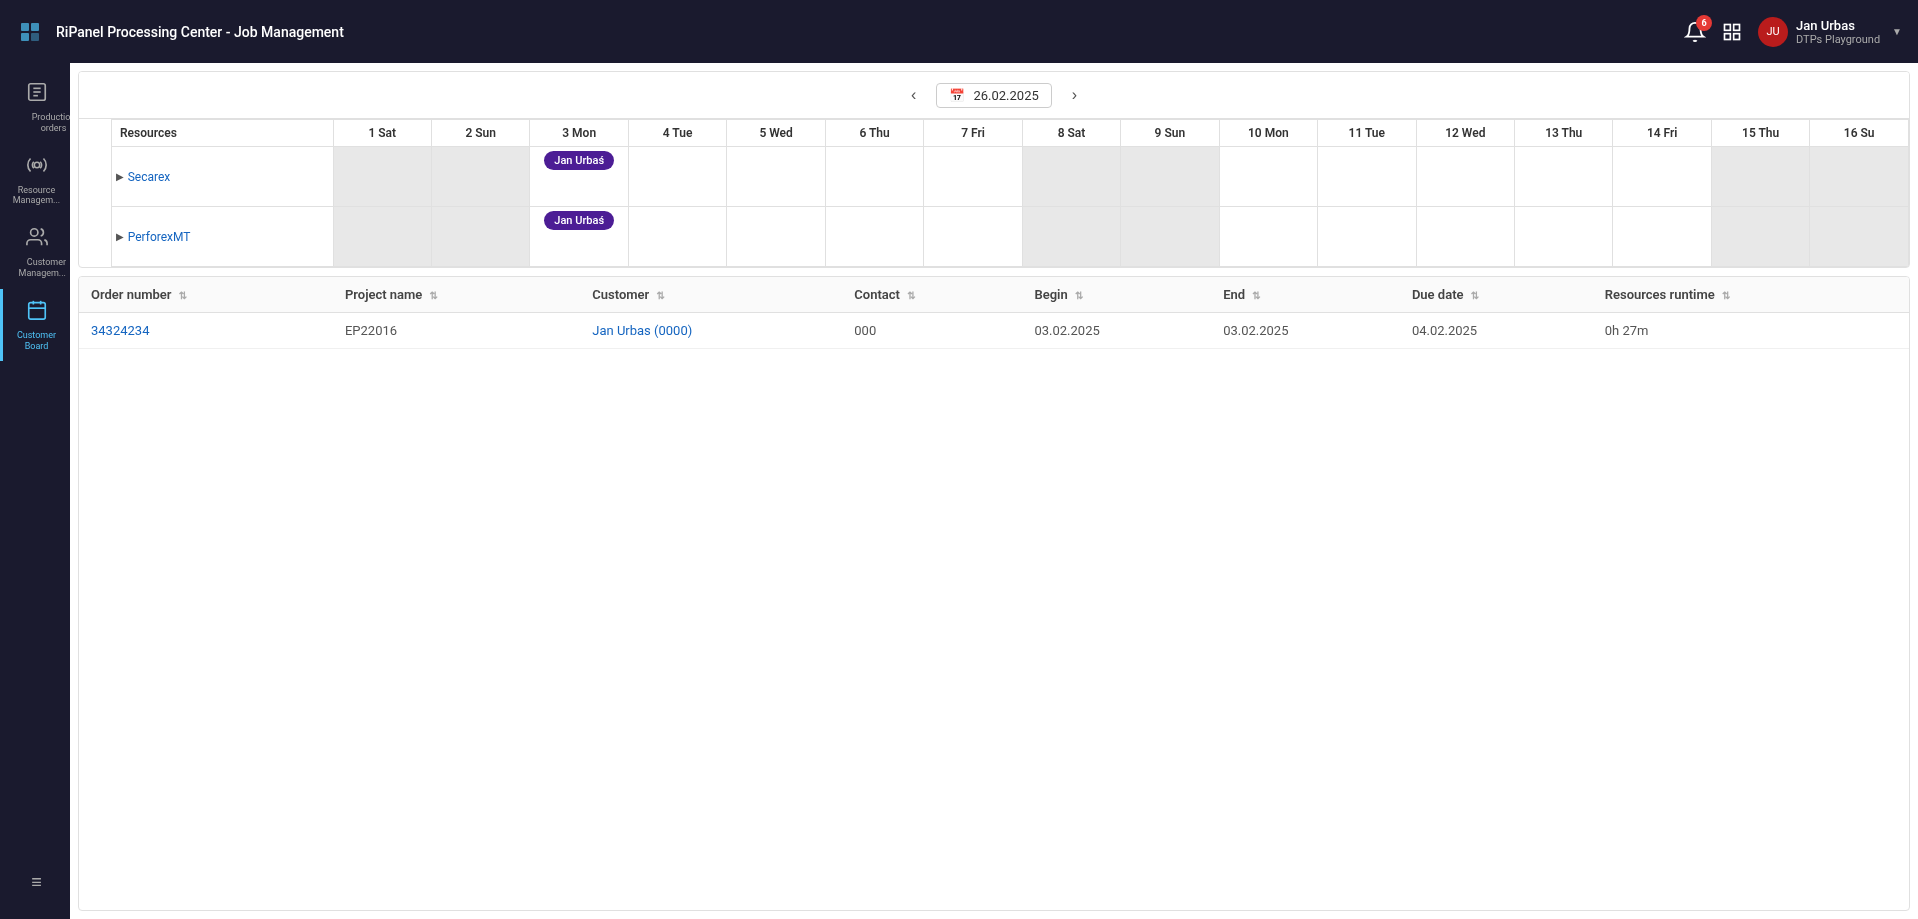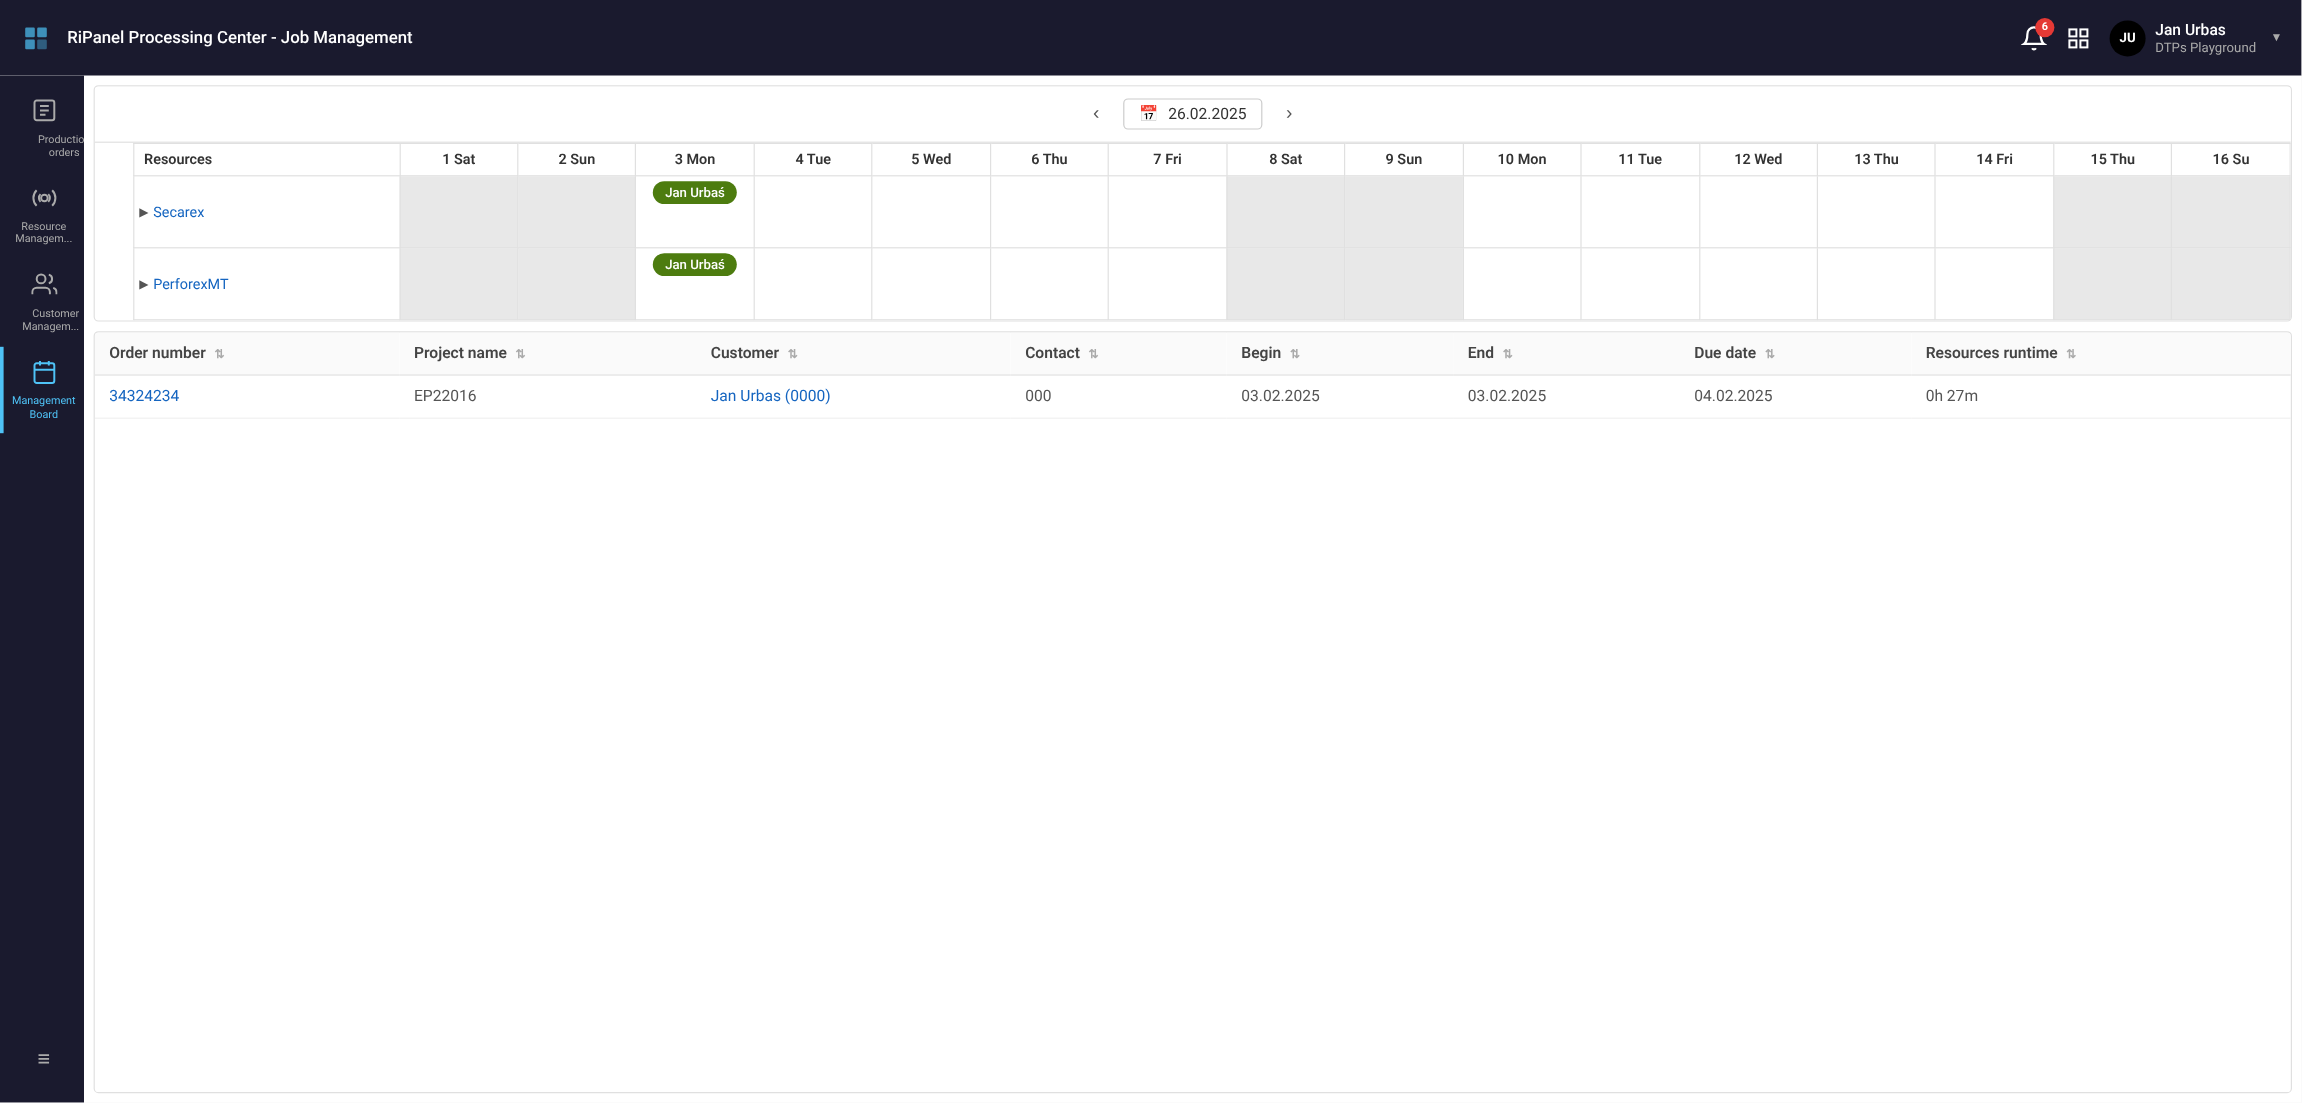--- a/index.html
+++ b/index.html
@@ -31,22 +31,22 @@
     .notif-badge {
       position: absolute; top: -6px; right: -6px;
       background: #e53935; color: #fff; font-size: 9px;
       border-radius: 50%; width: 16px; height: 16px;
       display: flex; align-items: center; justify-content: center; font-weight: bold;
     }
     .grid-icon { cursor: pointer; display: flex; align-items: center; }
     .user-area { display: flex; align-items: center; gap: 8px; cursor: pointer; }
     .user-avatar {
       width: 30px; height: 30px; border-radius: 50%;
-      background: #000000; display: flex; align-items: center; justify-content: center;
-      font-size: 11px; font-weight: bold; color: #fff;
+      background: #b91c1c; display: flex; align-items: center; justify-content: center;
+      font-size: 11px; font-weight: normal; color: #fff;
     }
     .user-info { display: flex; flex-direction: column; }
     .user-name { font-size: 13px; font-weight: 500; }
     .user-sub { font-size: 11px; color: #aaa; }
     .chevron-down { font-size: 10px; color: #aaa; margin-left: 4px; }
 
     
     .main-layout { display: flex; flex: 1; overflow: hidden; }
 
     
@@ -106,21 +106,21 @@
     .cal-table td { height: 60px; vertical-align: top; padding: 4px; }
     .cal-table td.weekend { background: #e8e8e8; }
     .cal-table td.resource-cell { background: #fff; vertical-align: middle; }
     .resource-link {
       color: #1565c0; text-decoration: none; font-size: 12px; cursor: pointer;
       display: flex; align-items: center; gap: 4px;
     }
     .expand-arrow { color: #555; font-size: 10px; }
 
     .event-pill {
-      display: inline-block; background: #4d7c0f; color: #fff;
+      display: inline-block; background: #4c1d95; color: #fff;
       border-radius: 12px; padding: 3px 10px; font-size: 11px;
       font-weight: 500; white-space: nowrap; cursor: pointer;
     }
 
     
     .table-section {
       margin: 0 8px 8px 8px; border: 1px solid #e0e0e0; border-radius: 4px;
       overflow: auto; flex: 1;
     }
     .data-table { width: 100%; border-collapse: collapse; font-size: 13px; }
@@ -211,21 +211,21 @@
     </div>
     <div class="sidebar-item active">
       <span class="si-icon">
         <svg width="22" height="22" viewBox="0 0 24 24" fill="none" stroke="#4fc3f7" stroke-width="1.8">
           <rect x="3" y="4" width="18" height="18" rx="2"></rect>
             <line x1="16" y1="2" x2="16" y2="6"></line>
           <line x1="8" y1="2" x2="8" y2="6"></line>
             <line x1="3" y1="10" x2="21" y2="10"></line>
         </svg>
       </span>
-      <span style="font-size:9px;color:#4fc3f7;text-align:center;line-height:1.2;">Management Board</span>
+      <span style="font-size:9px;color:#4fc3f7;text-align:center;line-height:1.2;">Customer Board</span>
     </div>
 
     <div class="sidebar-bottom">
       <div class="sidebar-item">
         <span style="font-size:18px;color:#aaa;">≡</span>
       </div>
     </div>
   </div>
 
   <div class="content">

